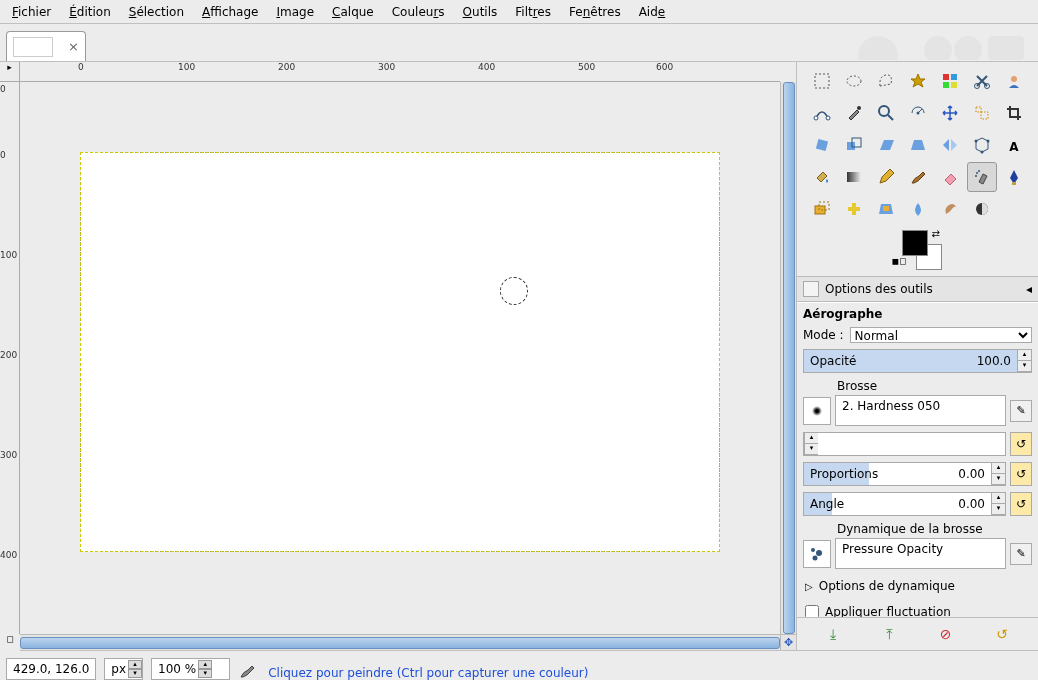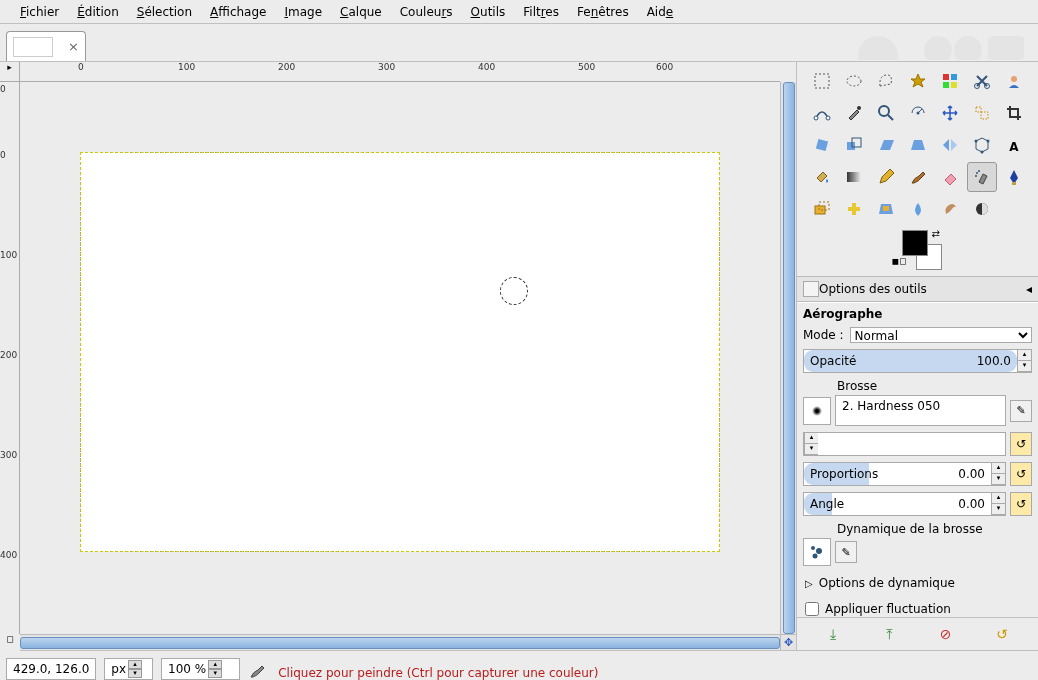--- a/index.html
+++ b/index.html
@@ -1,19 +1,19 @@
 <!DOCTYPE html>
 <html><head>
 <meta charset="utf-8">
 <style>
 * { box-sizing: border-box; margin: 0; padding: 0; font-family: "DejaVu Sans", Arial, sans-serif; font-size: 12px; }
 body { background: #ededed; width: 1038px; height: 680px; overflow: hidden; position: relative; }
 
 
-.menubar { background: #ececec; border-bottom: 1px solid #c0c0c0; height: 24px; display: flex; align-items: center; padding: 0 12px; gap: 2px; }
+.menubar { background: #ececec; border-bottom: 1px solid #c0c0c0; height: 24px; display: flex; align-items: center; padding: 0 4px; gap: 2px; }
 .menubar span { padding: 3px 8px; cursor: default; }
 .menubar u { text-decoration: underline; }
 
 
 .tabrow { height: 38px; background: #ececec; display: flex; align-items: flex-end; padding-left: 6px; border-bottom: 1px solid #c0c0c0; position: relative; }
 .tab { width: 80px; height: 30px; background: #fff; border: 1px solid #999; border-bottom: none; border-radius: 4px 4px 0 0; display: flex; align-items: center; justify-content: space-between; padding: 0 6px; }
 .tab .thumb { width: 40px; height: 20px; background: #fff; border: 1px solid #ccc; }
 .tab .close { font-size: 13px; color: #666; cursor: pointer; }
 .logo-decor { position: absolute; right: 10px; top: 2px; opacity: 0.15; }
 
@@ -42,43 +42,43 @@
 .hscroll-row { display:flex; height:16px; }
 .hscroll { flex:1; background:#e4e4e4; border-top:1px solid #bbb; position:relative; margin-left:20px; }
 .hscroll .thumb { position:absolute; left:0; top:2px; height:12px; width:100%; background: linear-gradient(to bottom,#bcd4ee,#8ab4e0); border:1px solid #6a90c0; border-radius:3px; }
 .nav-corner { width:16px; height:16px; background:#e4e4e4; border-top:1px solid #bbb; border-left:1px solid #bbb; display:flex; align-items:center; justify-content:center; font-size:11px; color:#2857c0; }
 
 
 .statusbar { height: 30px; background:#ececec; border-top:1px solid #c0c0c0; display:flex; align-items:flex-end; padding: 0 6px; gap:8px; }
 .statusbar .field { background:#fff; border:1px solid #aaa; padding:2px 6px; height:22px; display:flex; align-items:center; }
 .statusbar .spin { display:flex; flex-direction:column; margin-left:2px; }
 .statusbar .spin div { width:14px; height:9px; background:#ddd; border:1px solid #999; font-size:7px; text-align:center; line-height:7px; }
-.status-text { flex:1; color:#b91c1c; padding-left:4px; }
+.status-text { flex:1; color:#1d4ed8; padding-left:4px; }
 
 
 .toolbox { padding: 4px; display: grid; grid-template-columns: repeat(7, 30px); grid-auto-rows: 30px; gap: 2px; justify-content: center; }
 .tool { width: 30px; height: 30px; display:flex; align-items:center; justify-content:center; border:1px solid transparent; border-radius:3px; }
 .tool.sel { background:#d8d8d8; border:1px solid #999; }
 .fgbg { display:flex; justify-content:center; padding: 4px 0 8px; position:relative; height:48px; }
 .fg { width:26px; height:26px; background:#000; border:1px solid #888; position:absolute; left:calc(50% - 16px); top:2px; }
 .bg { width:26px; height:26px; background:#fff; border:1px solid #888; position:absolute; left:calc(50% - 2px); top:16px; }
 .swap { position:absolute; left:calc(50% + 14px); top:0; font-size:10px; }
 .mini { position:absolute; left:calc(50% - 26px); top:28px; font-size:9px; }
 
 
-.panel-tab { display:flex; align-items:center; padding:4px 6px; background:#e4e4e4; border-top:1px solid #bbb; border-bottom:1px solid #bbb; }
+.panel-tab { display:flex; align-items:center; padding:4px 6px; background:#e4e4e4; border-top:1px solid #bbb; border-bottom:1px solid #bbb; gap:6px; }
 .panel-tab .mini-icon { width:16px; height:16px; border:1px solid #aaa; background:#f4f4f4; }
 .panel-arrow { margin-left:auto; }
 
 .options { padding:4px 6px; display:flex; flex-direction:column; gap:6px; overflow-y:auto; flex:1; border-top:1px solid #fff; }
 .opt-title { font-weight:bold; }
 .opt-row { display:flex; align-items:center; gap:6px; }
 .opt-row select { flex:1; height:16px; background:#fff; border:1px solid #aaa; }
 .slider-field { display:flex; align-items:center; border:1px solid #aaa; height:24px; background:#fff; }
-.slider-field .track { flex:1; height:100%; background:linear-gradient(to right,#c5d8f0 var(--p,100%),#fff var(--p,100%)); display:flex; align-items:center; padding:0 6px; justify-content:space-between;border-radius:9px; }
+.slider-field .track { flex:1; height:100%; background:linear-gradient(to right,#c5d8f0 var(--p,100%),#fff var(--p,100%)); display:flex; align-items:center; padding:0 6px; justify-content:space-between; }
 .slider-field .spins { display:flex; flex-direction:column; }
 .slider-field .spins div { width:14px; height:11px; background:#eee; border-left:1px solid #aaa; border-bottom:1px solid #aaa; font-size:7px; text-align:center; }
 .brush-row { display:flex; align-items:center; gap:4px; }
 .brush-preview { width:28px; height:28px; border:1px solid #aaa; background:#fff; display:flex; align-items:center; justify-content:center; }
 .brush-preview .dot { width:10px; height:10px; background:radial-gradient(circle,#000 20%,transparent 70%); }
 .brush-name { flex:1; border:1px solid #aaa; height:31px; background:#fff; padding:3px 6px; }
 .mini-btn { width:22px; height:22px; border:1px solid #aaa; background:#f0f0f0; display:flex; align-items:center; justify-content:center; font-size:11px; }
 .reset-btn { width:22px; height:24px; border:1px solid #aaa; background:#fde9a8; display:flex; align-items:center; justify-content:center; }
 .dyn-row { display:flex; align-items:center; gap:4px; }
 .expand-row { display:flex; align-items:center; gap:6px; padding:4px 2px; }
@@ -453,20 +453,21 @@
       <div>
         <div style="margin-left:34px;margin-bottom:2px">Dynamique de la brosse</div>
         <div class="brush-row">
           <div class="brush-preview">
               <svg width="18" height="18">
                 <circle cx="5" cy="5" r="2" fill="#357"></circle>
                 <circle cx="11" cy="8" r="3" fill="#357"></circle>
                 <circle cx="7" cy="13" r="2.5" fill="#357"></circle>
               </svg>
             </div>
+          <div class="brush-name">Pressure Opacity</div>
           <div class="mini-btn">✎</div>
         </div>
       </div>
       <div class="expand-row">
         <span class="tri">▷</span>
         <span>Options de dynamique</span>
       </div>
       <div class="check-row">
         <input type="checkbox" style="">
         <span>Appliquer fluctuation</span>
@@ -480,21 +481,21 @@
       <div class="bi" style="color:#cc3030">⊘</div>
       <div class="bi" style="color:#cc9a00">↺</div>
     </div>
   </div>
 </div>
 
 <div class="statusbar">
   <div class="field">
       <span>429.0, 126.0</span>
     </div>
-  <div class="field" style="padding-right:10px">
+  <div class="field" style="padding-right:0">
       <span>px</span>
       <div class="spin">
         <div>▴</div>
         <div>▾</div>
       </div>
     </div>
   <div class="field" style="padding-right:17px">
       <span>100 %</span>
       <div class="spin">
         <div>▴</div>

